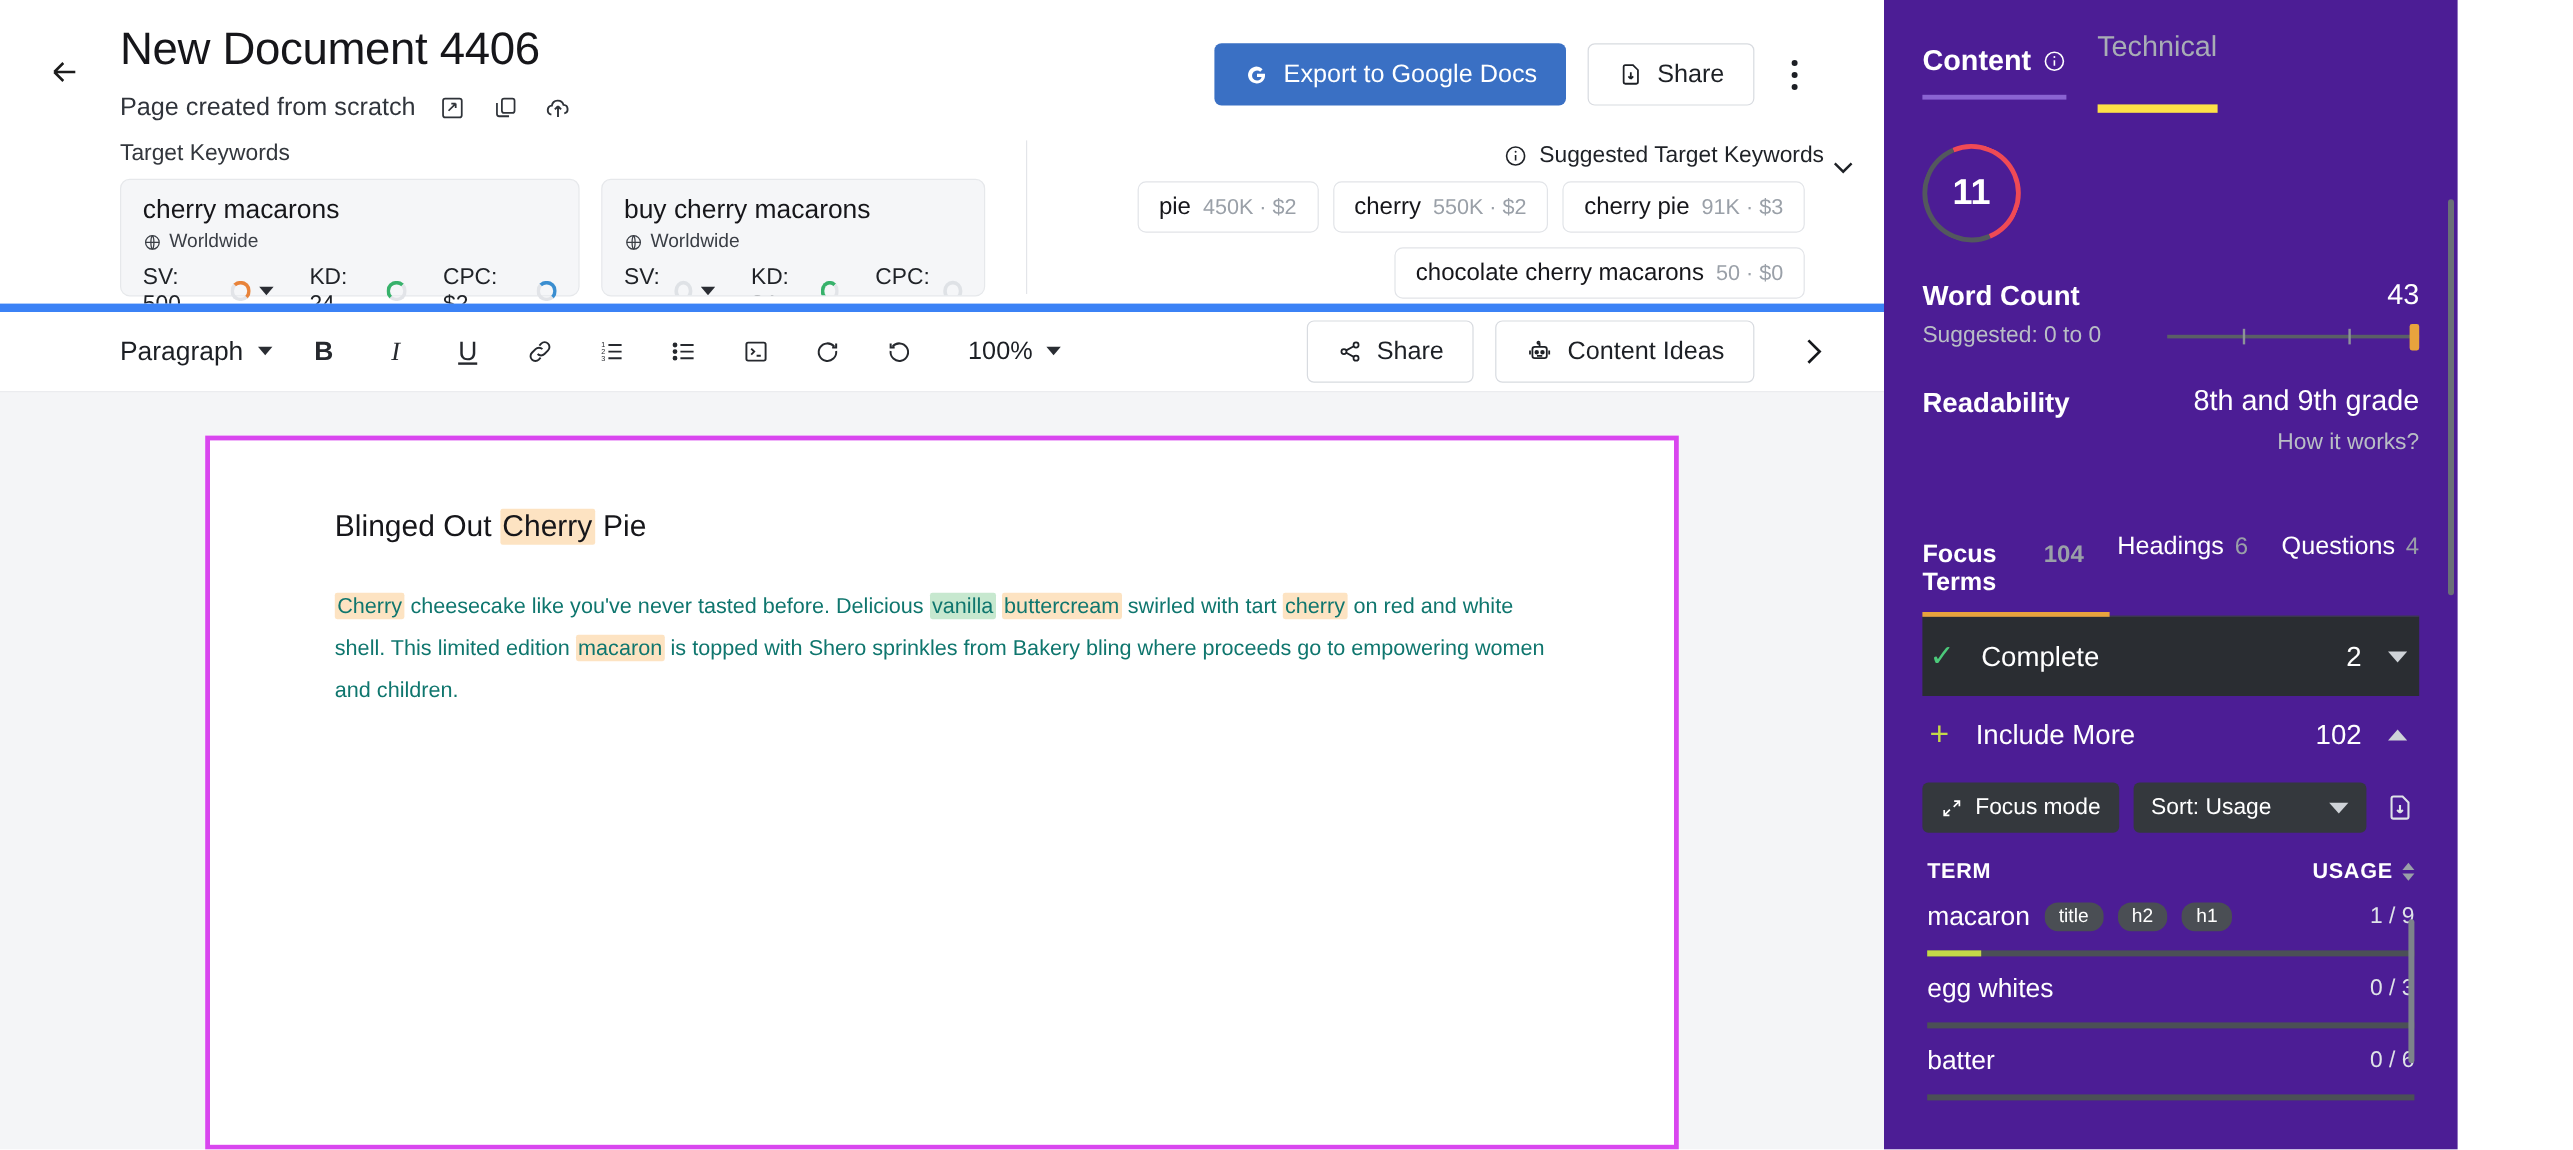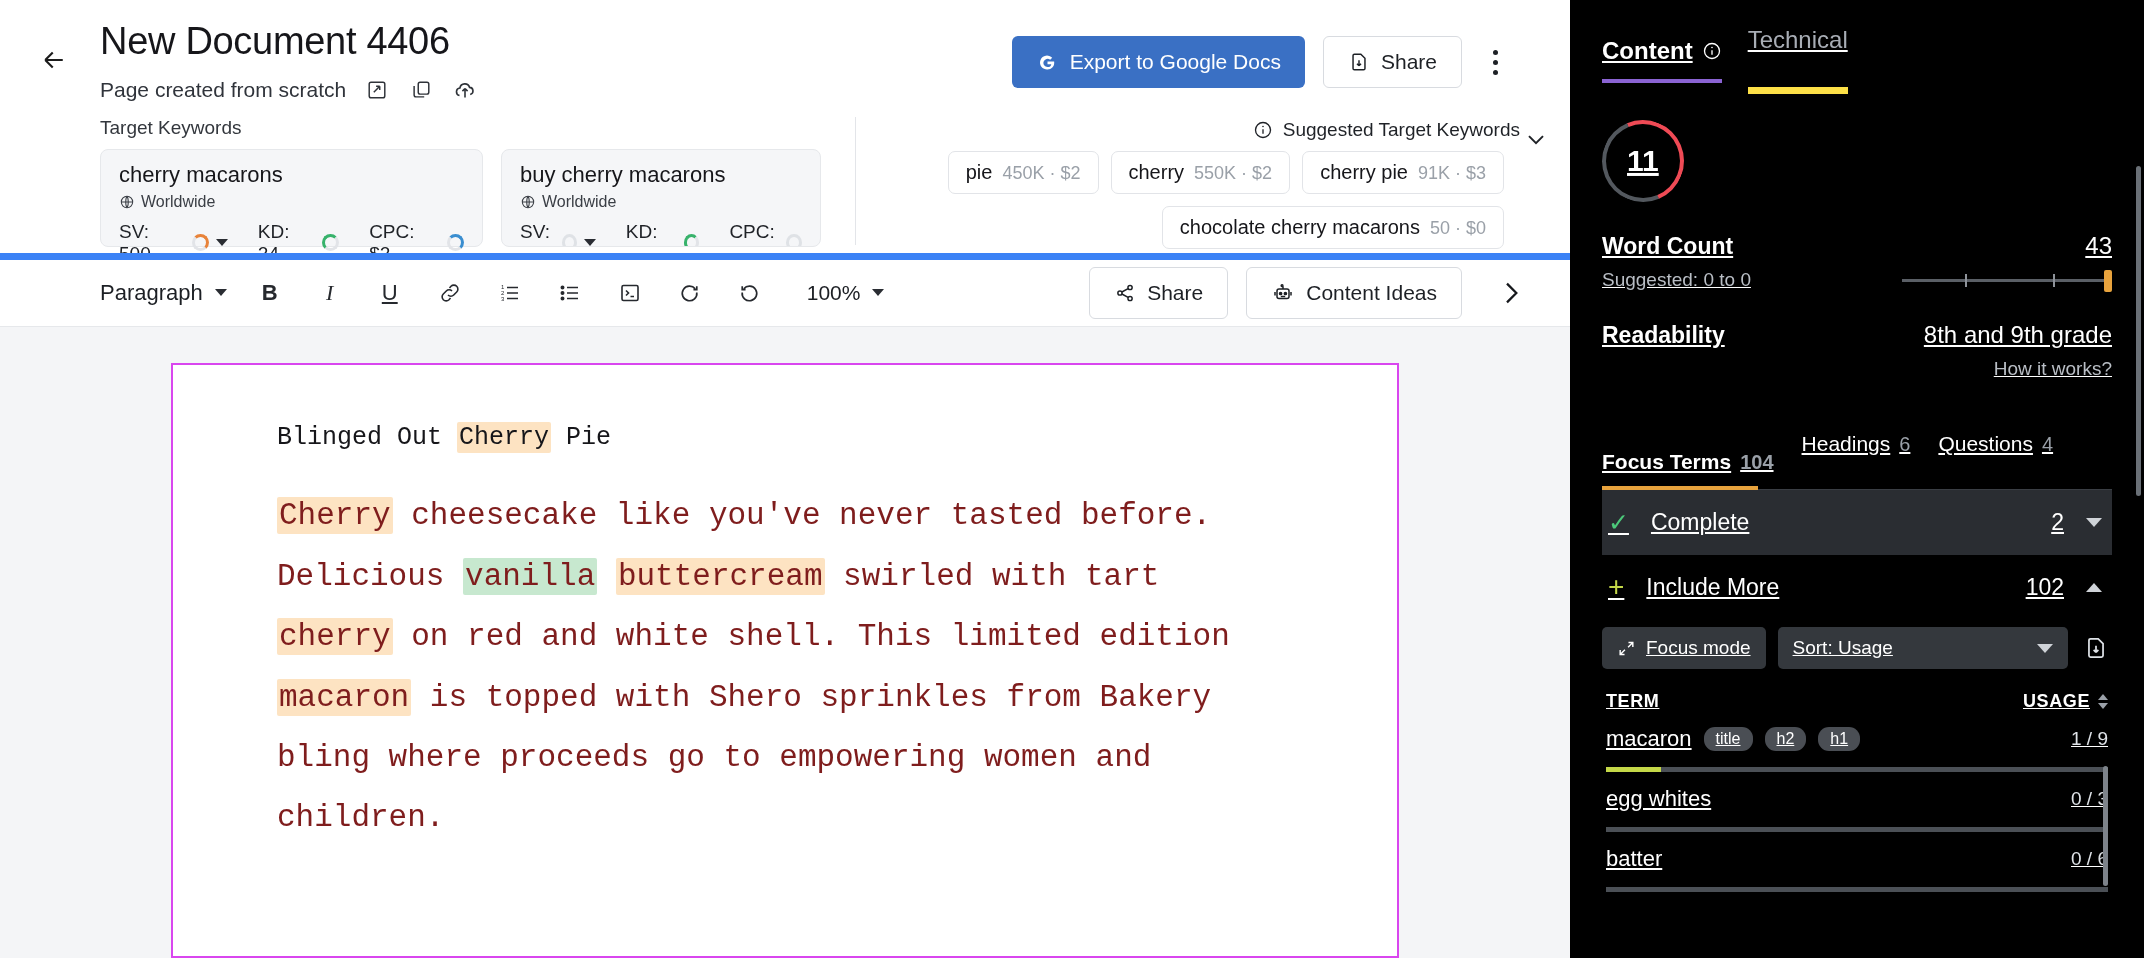--- a/index.html
+++ b/index.html
@@ -114,32 +114,32 @@
     cursor: pointer; color: #26292e; font-size: 22px;
   }
   .tb-zoom { display:flex; align-items:center; gap:12px; font-size:21px; color:#1c1f24; cursor:pointer; margin-left: 14px;}
   .tb-right { margin-left: auto; display:flex; align-items:center; gap: 18px; }
   .tb-next { width: 42px; height:42px; display:flex;align-items:center;justify-content:center;
              cursor:pointer; color:#16181c; margin-left: 10px; }
 
   
   .editor-area { flex: 1; background: #f4f5f7; padding: 36px 0 0 0; display:flex; justify-content:center; }
   .page {
-    width: 1228px; background: #fff; border: 2px solid #d946ef;
-    padding: 54px 104px 16px 104px; height: 100%; font-family: Liberation Mono, monospace;
+    width: 1228px; background: #fff; border: 4px solid #d946ef;
+    padding: 54px 104px 16px 104px; height: 100%;
   }
   .doc-h { font-size: 25px; color: #16161a; line-height: 1.5; }
-  .doc-p { font-size: 31px; color: #7f1d1d; line-height: 1.95; margin-top: 30px; }
+  .doc-p { font-size: 18px; color: #0f766e; line-height: 1.95; margin-top: 30px; }
   .hl-o { background: #fde3c2; padding: 1px 2px; border-radius: 2px; }
   .hl-g { background: #c7e8cf; padding: 1px 2px; border-radius: 2px; }
 
   
   .panel {
-    width: 574px; height: 958px; background: #000000; color: #fff;
-    position: relative; overflow: hidden; text-decoration: underline;
+    width: 478px; height: 958px; background: #4c1d95; color: #fff;
+    position: relative; overflow: hidden;
   }
   .panel-inner { padding: 26px 32px 0 32px; }
   .tabs { display: flex; align-items: center; gap: 26px; }
   .tab { font-size: 24px; padding-bottom: 14px; cursor: pointer; display:flex; align-items:center; gap:9px; }
   .tab.active { font-weight: bold; color: #fff; border-bottom: 4px solid #8a63d2; }
   .tab.inactive { color: #a8adb5; border-bottom: 7px solid #fde047; padding-bottom: 33px; }
 
   .score-row { display: flex; align-items: flex-start; justify-content: space-between; margin-top: 26px; }
   .score-title { font-size: 24px; font-weight: bold; display:flex; align-items:center; gap:10px; }
   .score-desc { font-size: 19px; color: #c3c7cd; line-height: 1.45; margin-top: 9px; max-width: 400px; }

